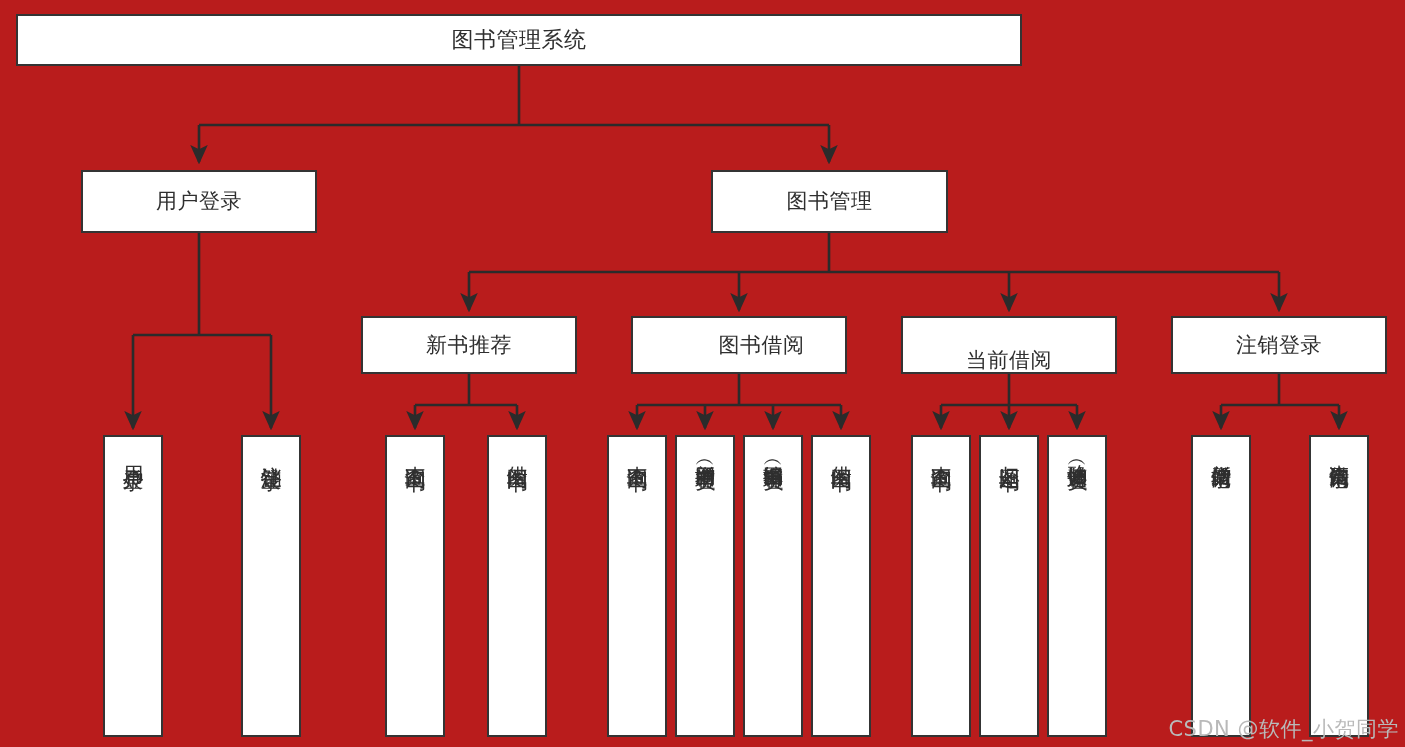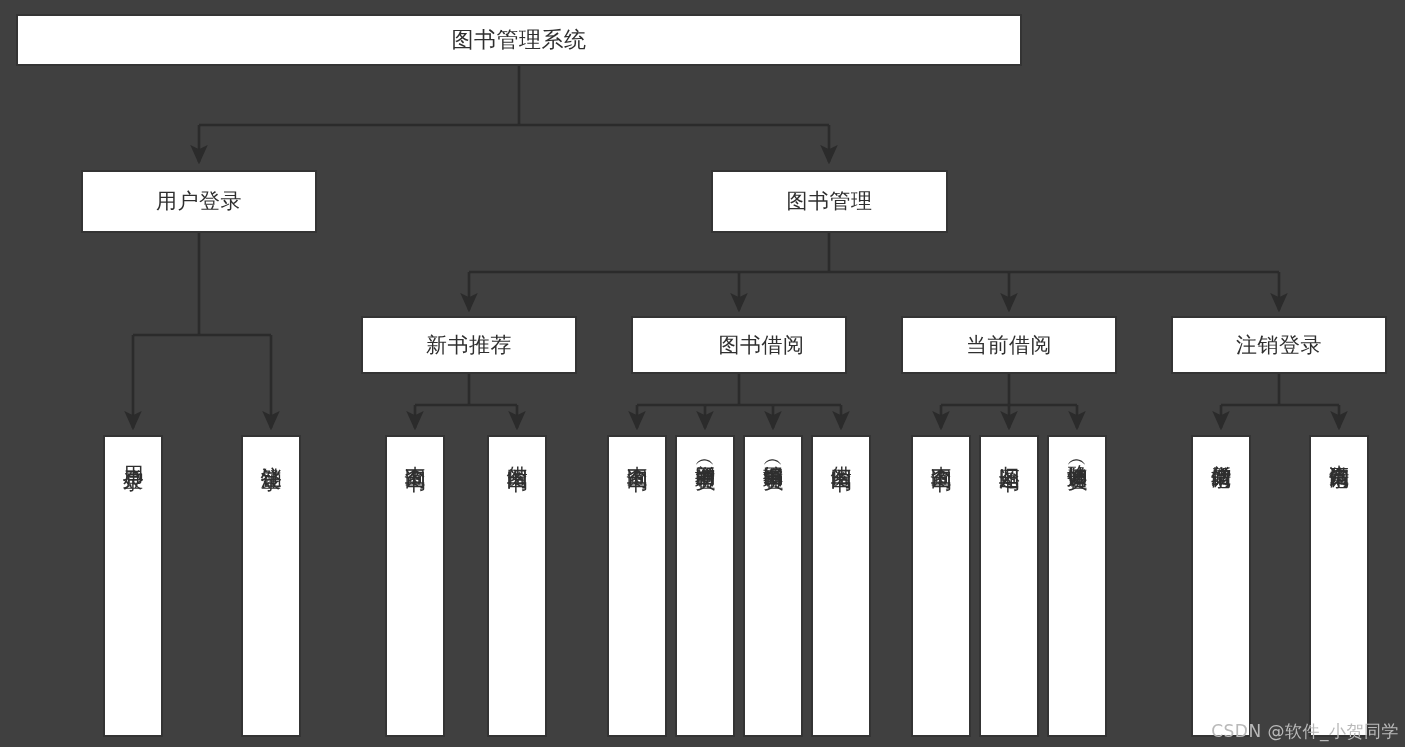--- a/index.html
+++ b/index.html
@@ -9,21 +9,21 @@
     background: #ffffff;
   }
   body {
     font-family: "DejaVu Sans", "Liberation Sans", sans-serif;
     color: #2b2b2b;
   }
   #canvas {
     position: relative;
     width: 1405px;
     height: 747px;
-    background: #404040;
+    background: #b91c1c;
     overflow: hidden;
   }
   #edges {
     position: absolute;
     left: 0;
     top: 0;
     width: 1405px;
     height: 747px;
     pointer-events: none;
   }
@@ -65,21 +65,21 @@
     margin: 0 auto;
   }
   .node.vertical.tall .label {
     font-size: 20px;
     letter-spacing: 1px;
   }
   #watermark {
     position: absolute;
     right: 6px;
     bottom: 4px;
-    font-size: 17px;
+    font-size: 21px;
     color: #b9b9b9;
     letter-spacing: 0.5px;
     white-space: nowrap;
     font-family: "DejaVu Sans", "Liberation Sans", sans-serif;
   }
 </style>
 </head>
 <body>
 
 <div id="canvas">
@@ -147,21 +147,21 @@
   </div>
 
   <div class="node horizontal" style="left:711px; top:170px; width:237px; height:63px;">
     <span class="label">图书管理</span>
   </div>
 
   <div class="node horizontal" style="left:631px; top:316px; width:216px; height:58px;padding-left:45px;">
     <span class="label">图书借阅</span>
   </div>
 
-  <div class="node horizontal" style="left:901px; top:316px; width:216px; height:58px;">
+  <div class="node horizontal" style="left:901px; top:316px; width:216px; height:58px;align-items:flex-end;">
     <span class="label">当前借阅</span>
   </div>
 
   <div class="node horizontal" style="left:1171px; top:316px; width:216px; height:58px;">
     <span class="label">注销登录</span>
   </div>
 
   <div class="node vertical" style="left:103px; top:435px; width:60px; height:302px;">
     <span class="label">用户登录</span>
   </div>

